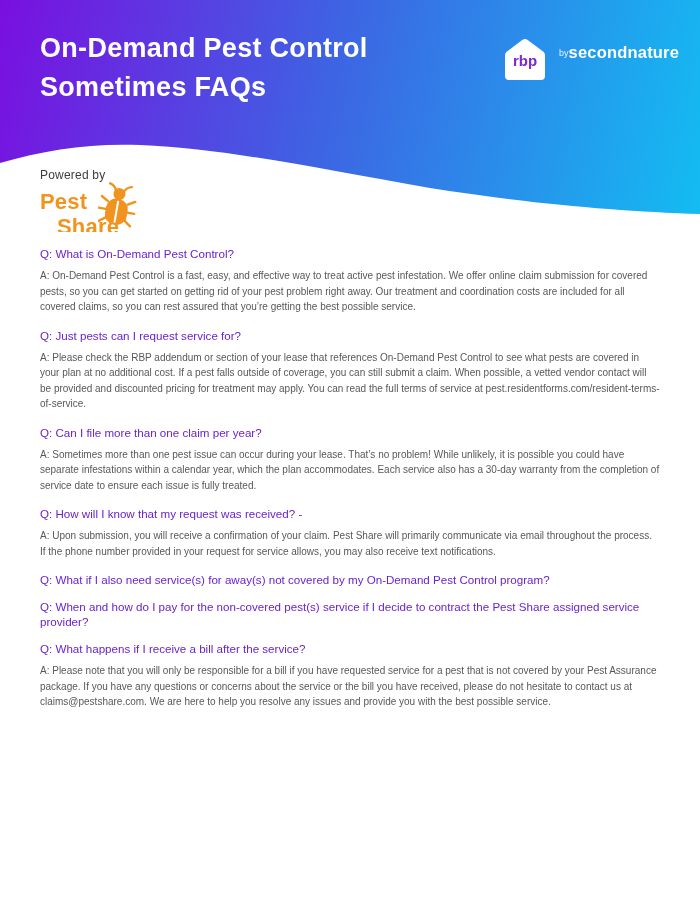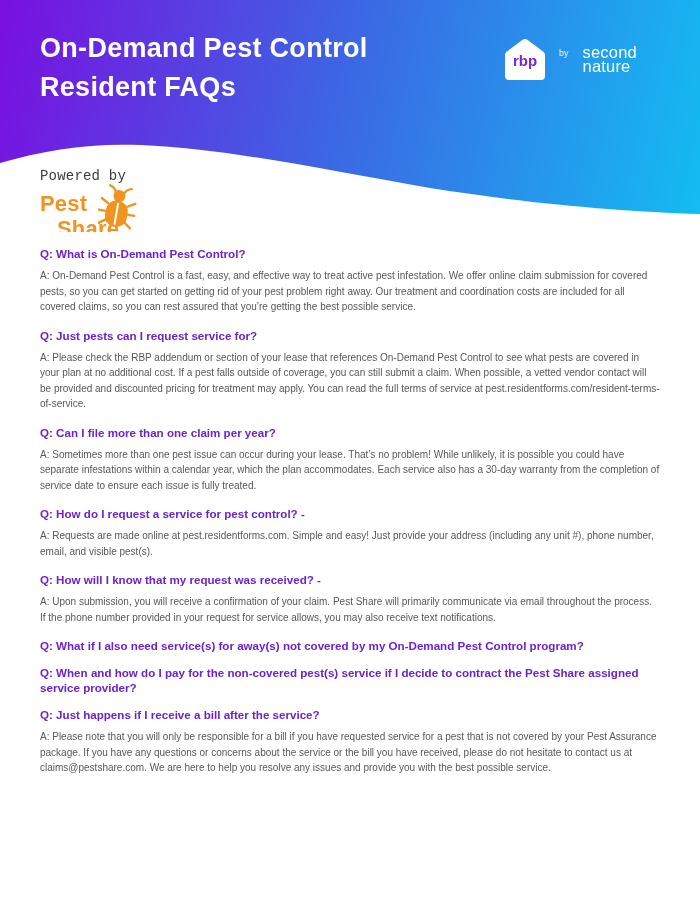--- a/index.html
+++ b/index.html
@@ -19,54 +19,54 @@
     background: linear-gradient(102deg, #7a0fe0 0%, #3e63e3 46%, #13bdf2 100%);
     overflow: hidden;
   }
   .hero-titles { position: absolute; left: 40px; top: 32px; color: #fff; }
   .hero-title   { font-size: 27px; font-weight: 700; letter-spacing: .3px; line-height: 32px; }
   .hero-subtitle{ font-size: 27px; font-weight: 700; letter-spacing: .3px; line-height: 32px; margin-top: 7px; }
 
   .rbp-logo { position: absolute; left: 500px; top: 36px; display: flex; align-items: flex-start; }
   .rbp-badge { width: 50px; height: 50px; display: block; }
   .sn-group { display: flex; margin-left: 9px; margin-top: 9px; color: #fff; }
-  .sn-by { font-size: 9px; font-weight: 400; margin-top: 3px; margin-right: 14px; opacity: .9; }
-  .sn-lines { display: flex; flex-direction: column; align-items: flex-start; font-weight: 400;
+  .sn-by { font-size: 9px; font-weight: 400; margin-top: 3px; margin-right: 0; opacity: .9; }
+  .sn-lines { display: flex; align-items: flex-start; font-weight: 700;
               font-size: 16.5px; line-height: 14px; letter-spacing: .2px; }
 
   .wave { position: absolute; left: 0; bottom: -1px; width: 700px; height: 92px; display: block; }
 
   
   .pestshare { position: absolute; left: 40px; top: 168px; width: 120px; }
-  .ps-powered { font-size: 14px; color: #3c3c3e; letter-spacing: .2px; font-family: Liberation Mono, monospace; }
+  .ps-powered { font-size: 12px; color: #3c3c3e; letter-spacing: .2px; }
   .ps-brand { position: relative; margin-top: 9px; }
   .ps-line1, .ps-line2 { font-size: 22px; font-weight: 700; color: #f0941f; line-height: 21px; letter-spacing: .2px; }
   .ps-line2 { margin-left: 17px; margin-top: -1px; }
   .tm { font-size: 8px; vertical-align: 10px; font-weight: 700; }
   .bug { position: absolute; left: 58px; top: -9px; }
 
   
   main { padding: 9px 40px 0 40px; }
   .q {
-    color: #6b23cf; font-size: 11.6px; font-weight: 700;
+    color: #6b23cf; font-size: 11.6px; font-weight: 400;
     line-height: 15px; margin: 12px 0 7px 0;
   }
   .a {
     color: #58585a; font-size: 10px; font-weight: 400;
     line-height: 15.5px; margin: 0 0 13px 0;
   }
   .faq-item:first-child .q { margin-top: 5px; }
 </style>
 </head>
 <body>
 
 <header class="hero">
   <div class="hero-titles">
     <div class="hero-title">On-Demand Pest Control</div>
-    <div class="hero-subtitle">Resident FAQs</div>
+    <div class="hero-subtitle">Sometimes FAQs</div>
   </div>
 
   <div class="rbp-logo">
     <svg class="rbp-badge" viewBox="0 0 50 50" aria-hidden="true">
       <rect x="9" y="8" width="32" height="32" rx="7" fill="#2fc6c9" transform="rotate(45 25 24)"></rect>
       <path d="M25 7 L41 19 L41 40 L9 40 L9 19 Z" fill="#ffffff" stroke="#ffffff" stroke-width="8" stroke-linejoin="round"></path>
       <text x="25" y="30" text-anchor="middle" font-family="Liberation Sans, sans-serif" font-size="15" font-weight="bold" fill="#7a28d8">rbp</text>
     </svg>
     <div class="sn-group">
       <span class="sn-by">by</span>
@@ -114,30 +114,26 @@
   </section>
   <section class="faq-item">
     <h3 class="q">Q: Just pests can I request service for?</h3>
     <p class="a">A: Please check the RBP addendum or section of your lease that references On-Demand Pest Control to see what pests are covered in your plan at no additional cost. If a pest falls outside of coverage, you can still submit a claim. When possible, a vetted vendor contact will be provided and discounted pricing for treatment may apply. You can read the full terms of service at pest.residentforms.com/resident-terms-of-service.</p>
   </section>
   <section class="faq-item">
     <h3 class="q">Q: Can I file more than one claim per year?</h3>
     <p class="a">A: Sometimes more than one pest issue can occur during your lease. That’s no problem! While unlikely, it is possible you could have separate infestations within a calendar year, which the plan accommodates. Each service also has a 30-day warranty from the completion of service date to ensure each issue is fully treated.</p>
   </section>
   <section class="faq-item">
-    <h3 class="q">Q: How do I request a service for pest control? -</h3>
-    <p class="a">A: Requests are made online at pest.residentforms.com. Simple and easy! Just provide your address (including any unit #), phone number, email, and visible pest(s).</p>
-  </section>
-  <section class="faq-item">
     <h3 class="q">Q: How will I know that my request was received? -</h3>
     <p class="a">A: Upon submission, you will receive a confirmation of your claim. Pest Share will primarily communicate via email throughout the process. If the phone number provided in your request for service allows, you may also receive text notifications.</p>
   </section>
   <section class="faq-item">
     <h3 class="q">Q: What if I also need service(s) for away(s) not covered by my On-Demand Pest Control program?</h3>
   </section>
   <section class="faq-item">
     <h3 class="q">Q: When and how do I pay for the non-covered pest(s) service if I decide to contract the Pest Share assigned service provider?</h3>
   </section>
   <section class="faq-item">
-    <h3 class="q">Q: Just happens if I receive a bill after the service?</h3>
+    <h3 class="q">Q: What happens if I receive a bill after the service?</h3>
     <p class="a">A: Please note that you will only be responsible for a bill if you have requested service for a pest that is not covered by your Pest Assurance package. If you have any questions or concerns about the service or the bill you have received, please do not hesitate to contact us at claims@pestshare.com. We are here to help you resolve any issues and provide you with the best possible service.</p>
   </section>
 </main>
 
 </body></html>

